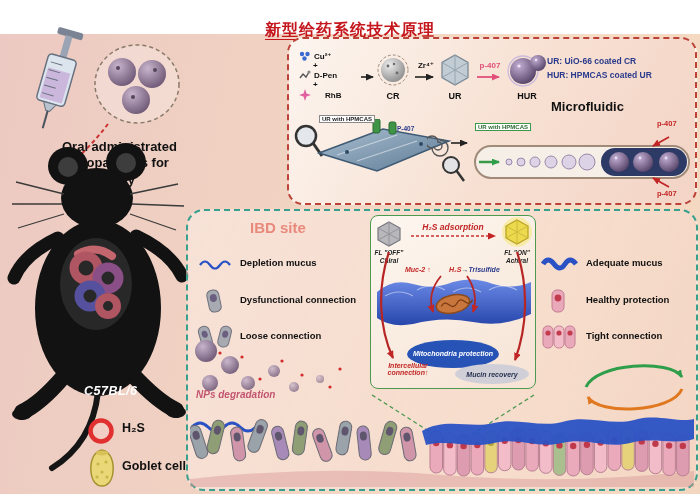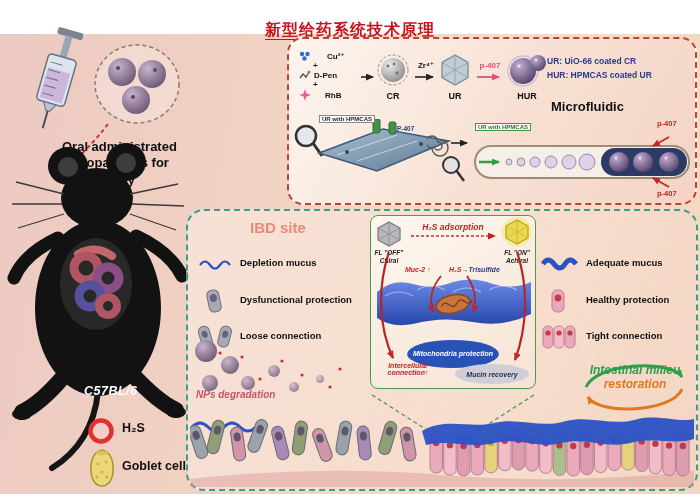--- a/index.html
+++ b/index.html
@@ -150,21 +150,21 @@
       <circle cx="20" cy="14" r="1.6" fill="#c9b44a"></circle>
     <circle cx="16" cy="24" r="1.6" fill="#c9b44a"></circle>
       <circle cx="11" cy="29" r="1.6" fill="#c9b44a"></circle>
     <circle cx="21" cy="29" r="1.6" fill="#c9b44a"></circle>
   </svg>
   <div class="abs leg-lbl" style="left:122px;top:459px">Goblet cell</div>
 
   <div class="abs panel syn-panel">
 
     <div class="abs" style="left:10px;top:12px;width:64px">
-      <div style="display:flex;align-items:center;gap:16px">
+      <div style="display:flex;align-items:center;gap:3px">
         <svg width="12" height="10">
           <circle cx="3" cy="3" r="2.2" fill="#3a6ad0"></circle>
             <circle cx="8.5" cy="3" r="2.2" fill="#3a6ad0"></circle>
             <circle cx="5.5" cy="7.5" r="2.2" fill="#3a6ad0"></circle>
         </svg>
         <span class="tiny">Cu²⁺</span>
       </div>
       <div class="tiny" style="margin-left:14px">+</div>
       <div style="display:flex;align-items:center;gap:3px">
         <svg width="12" height="10">
@@ -282,21 +282,21 @@
     <svg class="abs" style="left:10px;top:44px" width="36" height="16">
       <path d="M2 10 q5 -7 10 0 t10 0 t10 0" stroke="#2a52c4" stroke-width="2.2" fill="none"></path>
     </svg>
     <div class="abs mleg" style="left:52px;top:46px">Depletion mucus</div>
     <svg class="abs" style="left:14px;top:76px" width="24" height="28">
       <g transform="rotate(-12 12 14)">
         <rect x="6" y="3" width="12" height="22" rx="5" fill="#a8aab2" stroke="#70727e"></rect>
         <ellipse cx="12" cy="11" rx="3.5" ry="4" fill="#6a5f80"></ellipse>
       </g>
     </svg>
-    <div class="abs mleg" style="left:52px;top:83px">Dysfunctional protection</div>
+    <div class="abs mleg" style="left:52px;top:83px">Dysfunctional connection</div>
     <svg class="abs" style="left:8px;top:112px" width="38" height="28">
       <g transform="rotate(-16 10 14)">
           <rect x="4" y="3" width="11" height="21" rx="5" fill="#a8aab2" stroke="#70727e"></rect>
           <ellipse cx="9.5" cy="11" rx="3" ry="3.6" fill="#6a5f80"></ellipse>
         </g>
       <g transform="rotate(14 28 14)">
           <rect x="23" y="3" width="11" height="21" rx="5" fill="#a8aab2" stroke="#70727e"></rect>
           <ellipse cx="28.5" cy="11" rx="3" ry="3.6" fill="#6a5f80"></ellipse>
         </g>
     </svg>
@@ -387,24 +387,20 @@
       <circle cx="112" cy="36" r="1.6" fill="#d42a2a"></circle>
         <circle cx="140" cy="48" r="1.6" fill="#d42a2a"></circle>
       <circle cx="150" cy="30" r="1.6" fill="#d42a2a"></circle>
     </svg>
     <div class="abs" style="left:8px;top:178px;font-size:10px;font-weight:bold;font-style:italic;color:#c25570">NPs degradation</div>
 
     <svg class="abs" style="left:386px;top:142px" width="120" height="66">
       <path d="M12 34 C22 10 96 6 108 24" stroke="#2f9e4a" stroke-width="3" fill="none" marker-end="url(#mGreen)"></path>
       <path d="M108 36 C98 60 24 62 14 44" stroke="#e07820" stroke-width="3" fill="none" marker-end="url(#mOrange)"></path>
     </svg>
-    <div class="abs" style="left:392px;top:152px;width:110px;text-align:center;font-size:12px;font-weight:bold;font-style:italic;line-height:1.2">
-      <div style="color:#2f9e4a">Intestinal milieu</div>
-      <div style="color:#e07820">restoration</div>
-    </div>
 
     <svg class="abs" style="left:2px;top:198px" id="epi" width="504" height="78" viewBox="0 0 504 78">
       <path d="M0 70 Q126 56 252 66 T504 62 L504 78 L0 78 Z" fill="rgba(214,150,150,.45)"></path>
       <path d="M2 18 q8 -8 16 0 t16 0 t16 0 t16 0" stroke="#2a52c4" stroke-width="3" fill="none"></path>
       <g id="epiL">
           <g transform="translate(8,32) rotate(-18)">
             <rect x="-6" y="-16" width="12" height="34" rx="6" fill="#9aa2aa" stroke="#6a6a74"></rect>
             <ellipse cx="0" cy="-6" rx="3.5" ry="4.5" fill="#5f566e"></ellipse>
           </g>
           <g transform="translate(26,27) rotate(14)">

